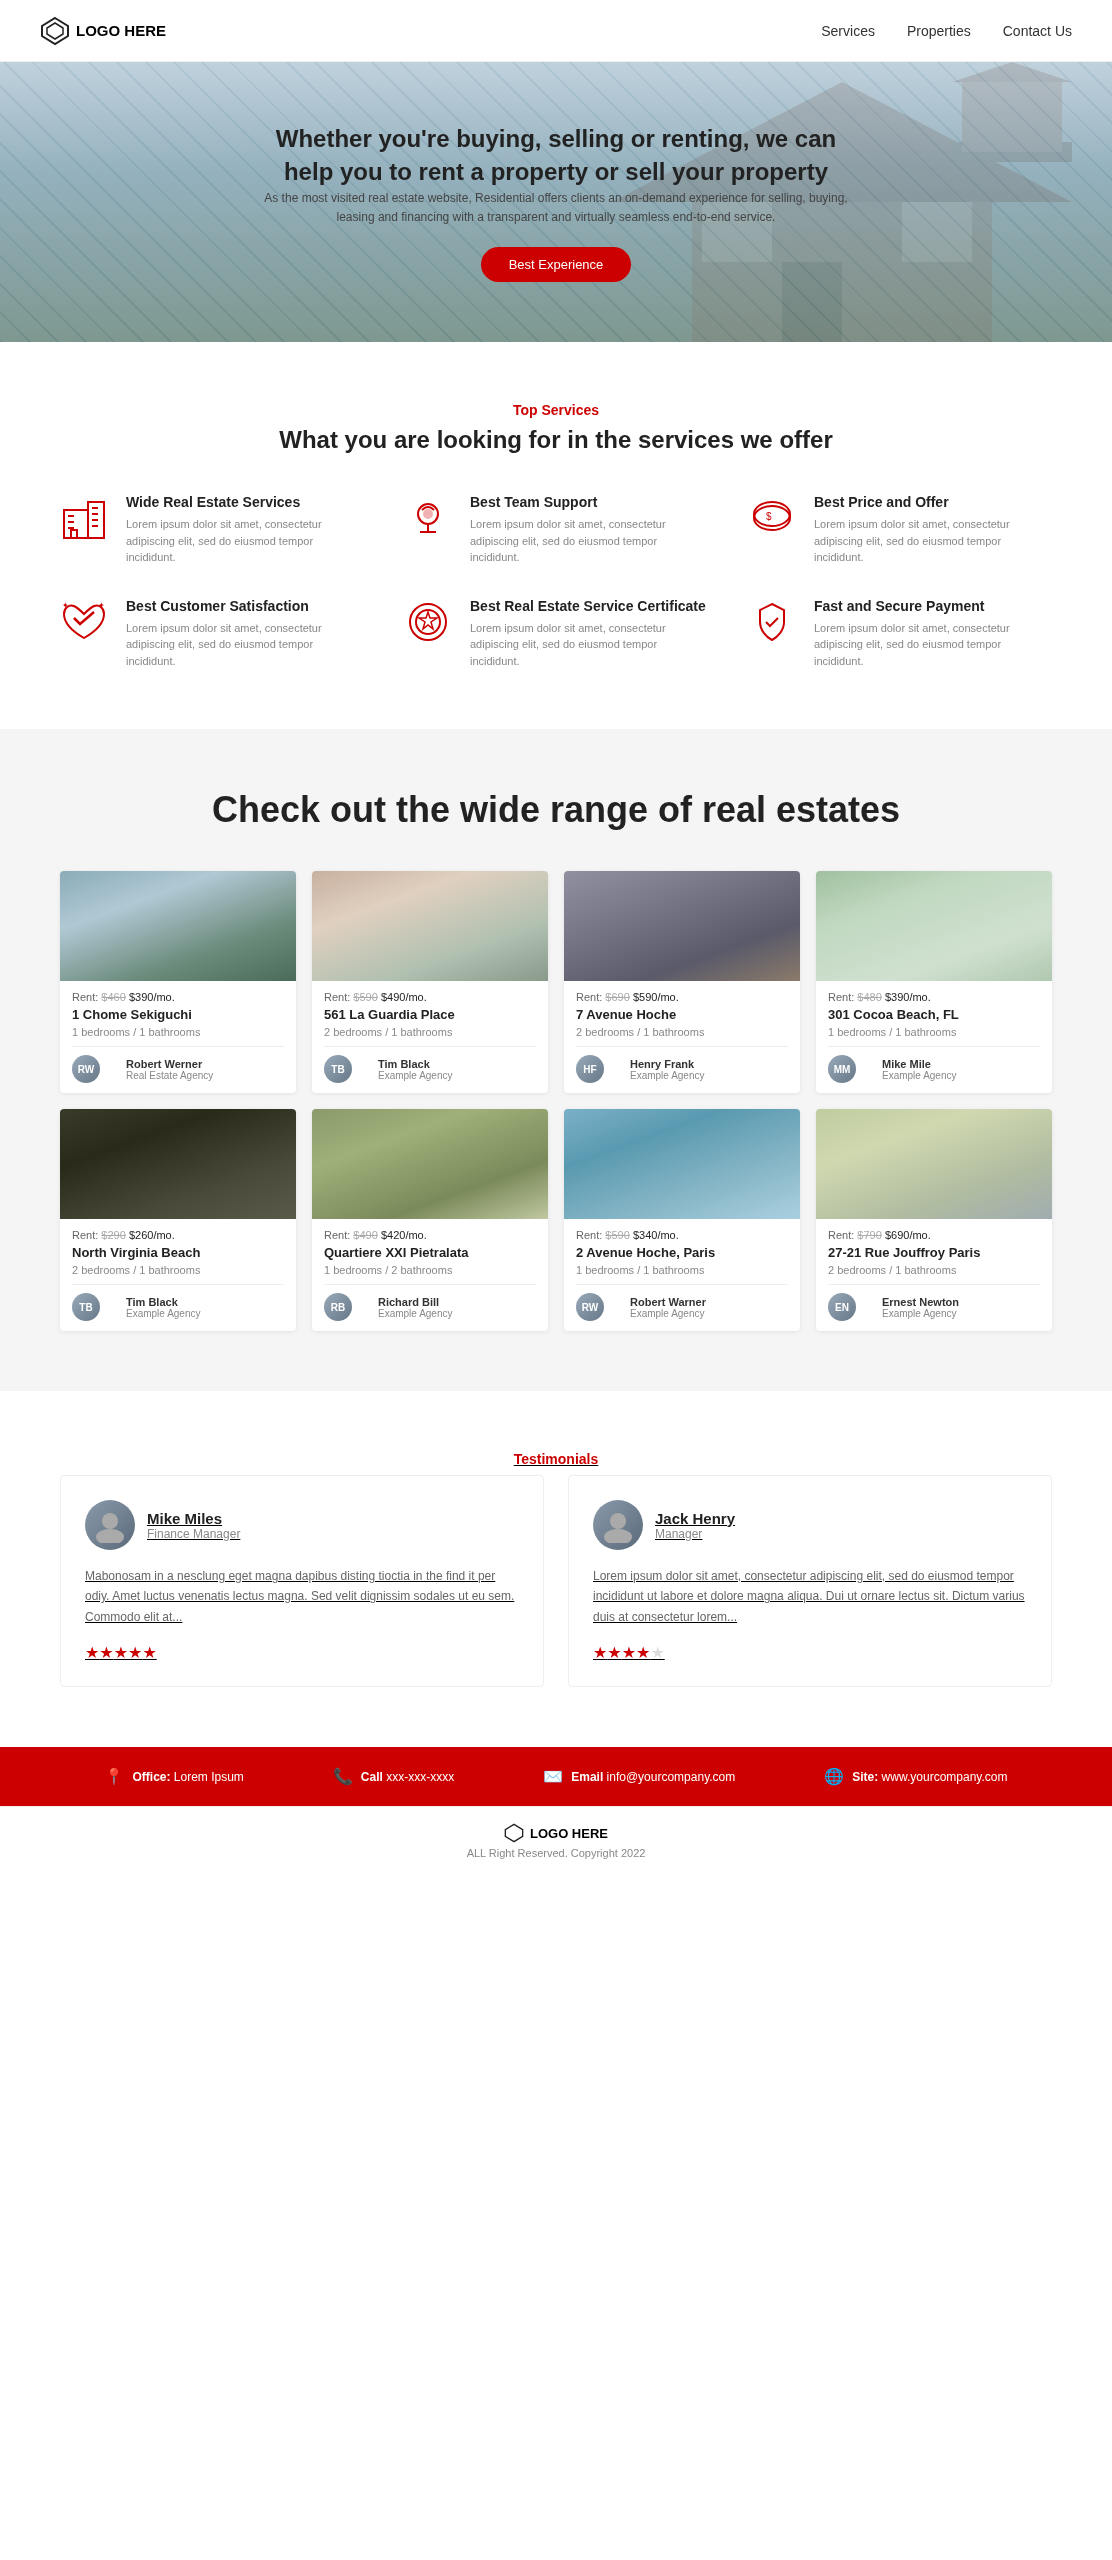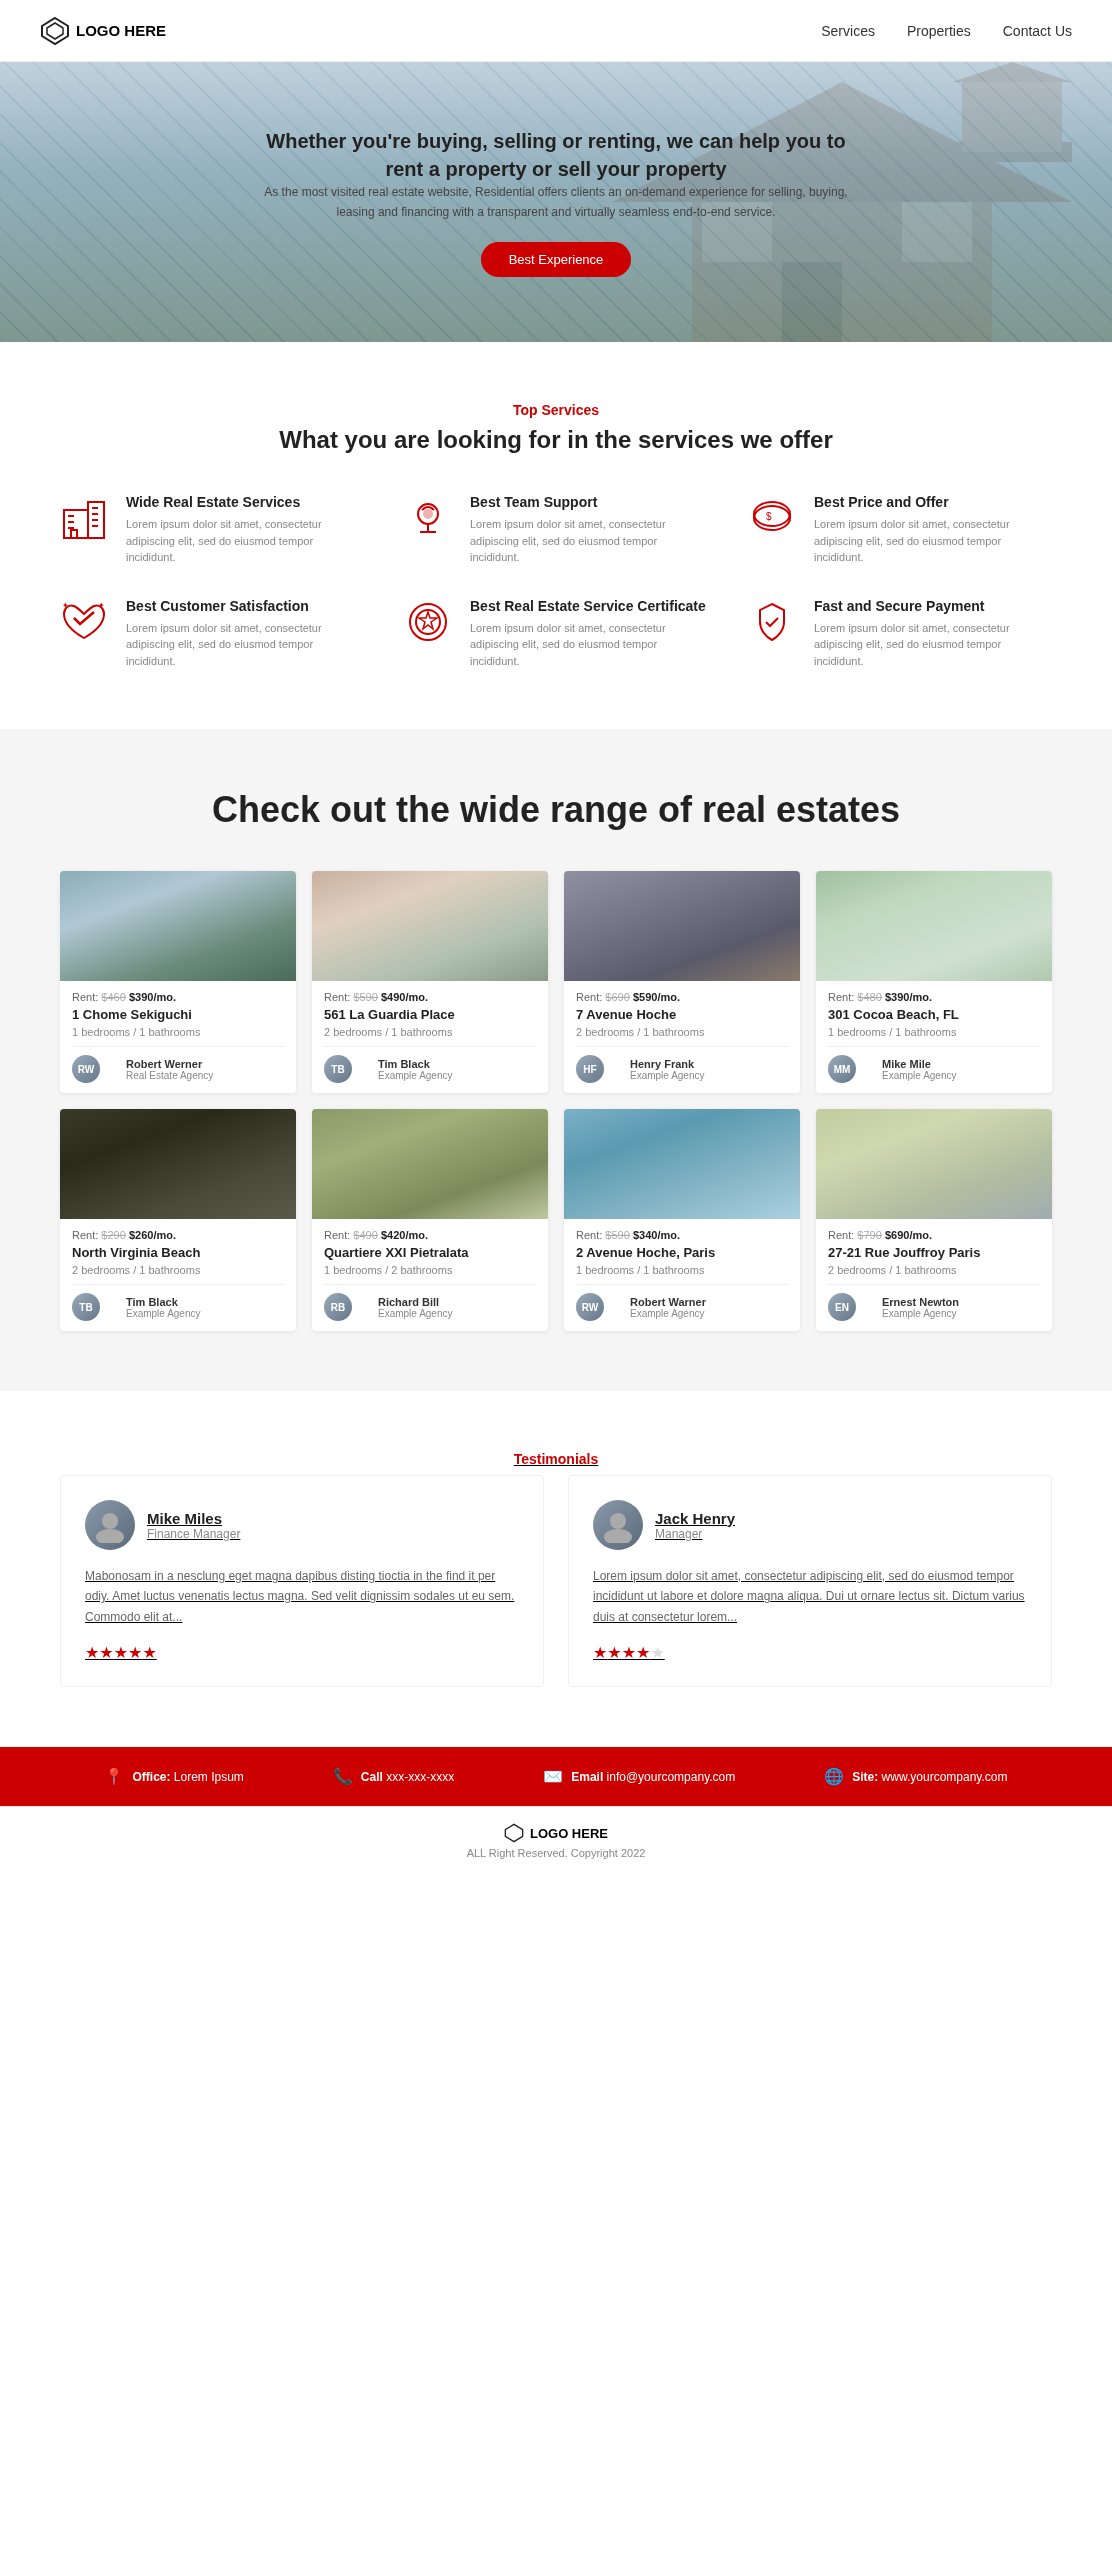--- a/index.html
+++ b/index.html
@@ -23,21 +23,21 @@
       display: flex; flex-direction: column; align-items: center; justify-content: center;
       text-align: center; padding: 20px;
       overflow: hidden;
     }
     .hero-bg {
       position: absolute; inset: 0;
       background: linear-gradient(to bottom, #b8ccd8 0%, #7a9daa 40%, #5a7a6a 100%);
       opacity: 0.7;
     }
     .hero-content { position: relative; z-index: 2; max-width: 600px; }
-    .hero h1 { font-size: 20px; font-weight: bold; color: #222; line-height: 1.4; }
+    .hero h1 { font-size: 24px; font-weight: bold; color: #222; line-height: 1.4; }
     .hero p { font-size: 12px; color: #444; margin-bottom: 20px; line-height: 1.6; }
     .hero-btn {
       background: #cc0000; color: #fff; border: none; border-radius: 24px;
       padding: 10px 28px; font-size: 13px; cursor: pointer;
     }
 
     
     .section { padding: 60px 60px; }
     .section-label { color: #cc0000; font-size: 14px; text-align: center; margin-bottom: 8px; font-weight: 600; }
     .section-title { font-size: 24px; font-weight: bold; text-align: center; margin-bottom: 40px; color: #222; }
@@ -57,21 +57,21 @@
       background: #fff; border-radius: 4px; overflow: hidden;
       box-shadow: 0 1px 4px rgba(0,0,0,0.08);
     }
     .property-img-placeholder {
       width: 100%; height: 110px;
       background: linear-gradient(135deg, #7a9aaa 0%, #4a6a5a 100%);
     }
     .property-body { padding: 10px 12px; }
     .property-rent { font-size: 11px; color: #666; margin-bottom: 4px; }
     .property-rent s { color: #aaa; }
-    .property-rent span { color: #222; font-weight: bold; margin-top: 21px; }
+    .property-rent span { color: #222; font-weight: normal; margin-top: 21px; }
     .property-name { font-size: 13px; font-weight: bold; color: #222; margin-bottom: 4px; }
     .property-beds { font-size: 11px; color: #888; margin-bottom: 8px; }
     .property-divider { border: none; border-top: 1px solid #eee; margin-bottom: 8px; }
     .property-agent { display: flex; align-items: center; gap: 26px; }
     .agent-avatar {
       width: 28px; height: 28px; border-radius: 50%;
       background: linear-gradient(135deg, #9ab 0%, #678 100%);
       display: flex; align-items: center; justify-content: center;
       color: #fff; font-size: 10px; font-weight: bold; overflow: hidden;
     }

